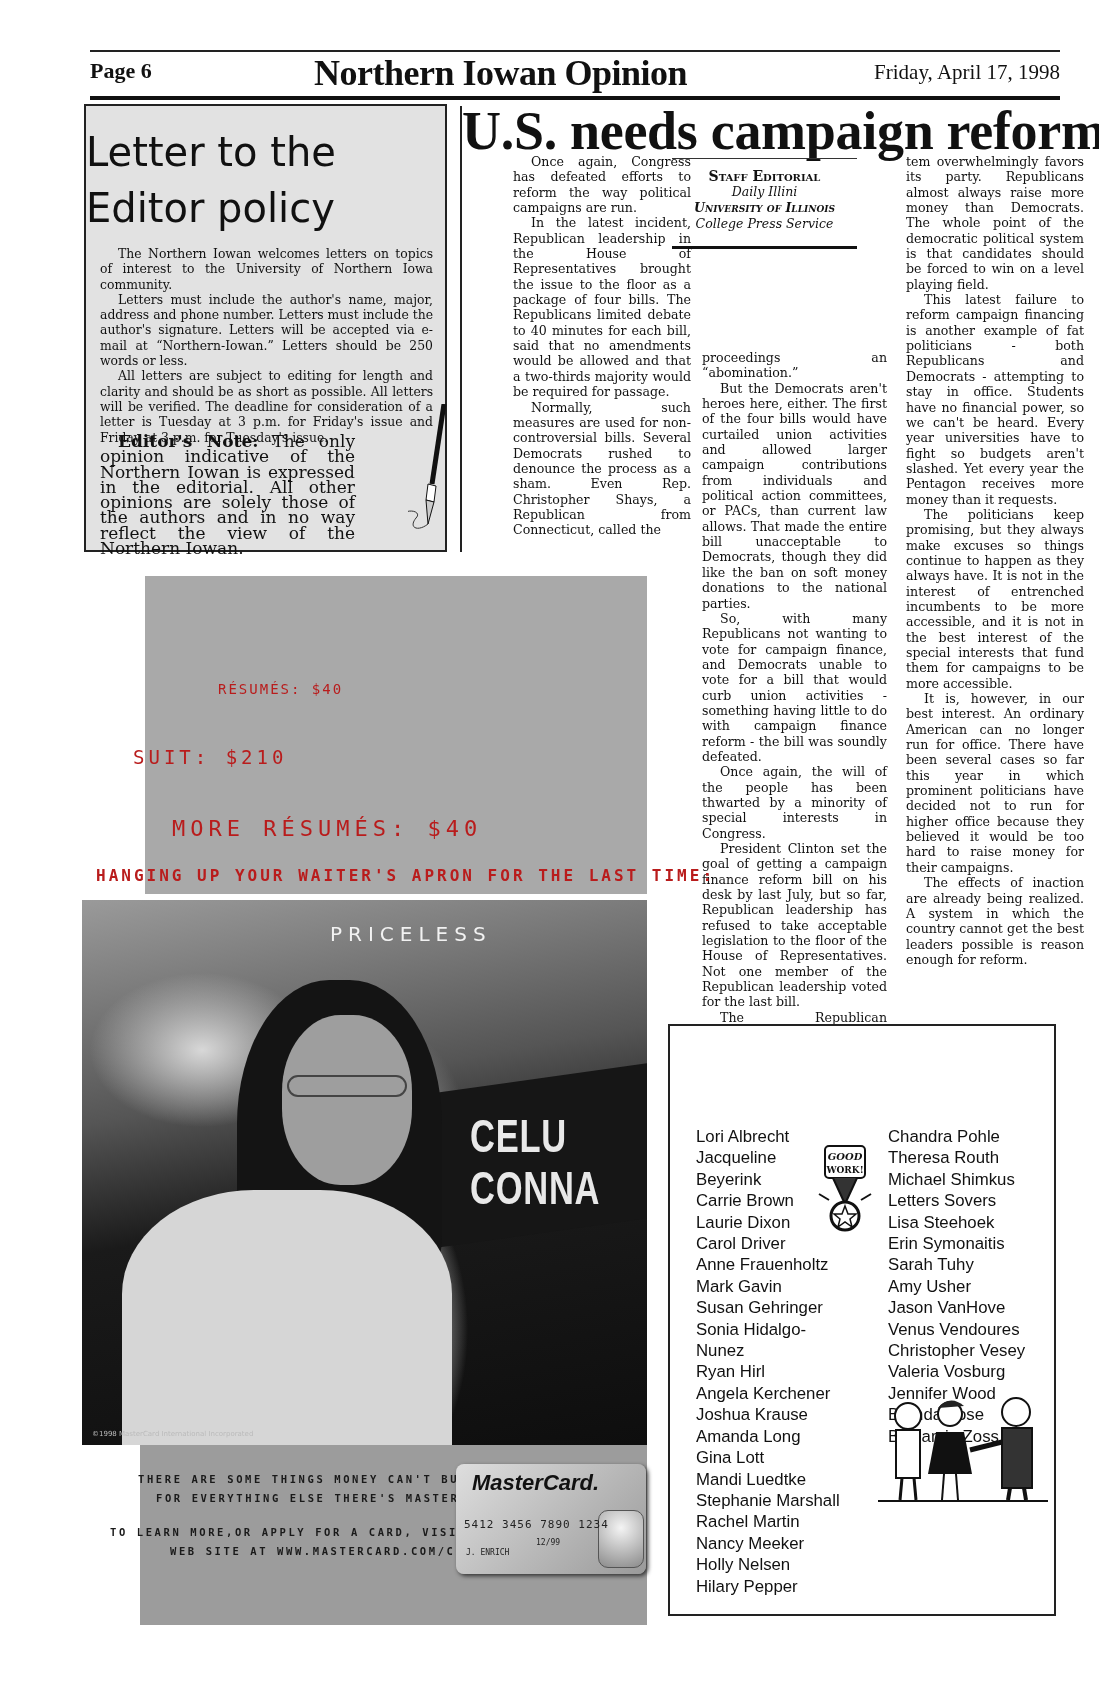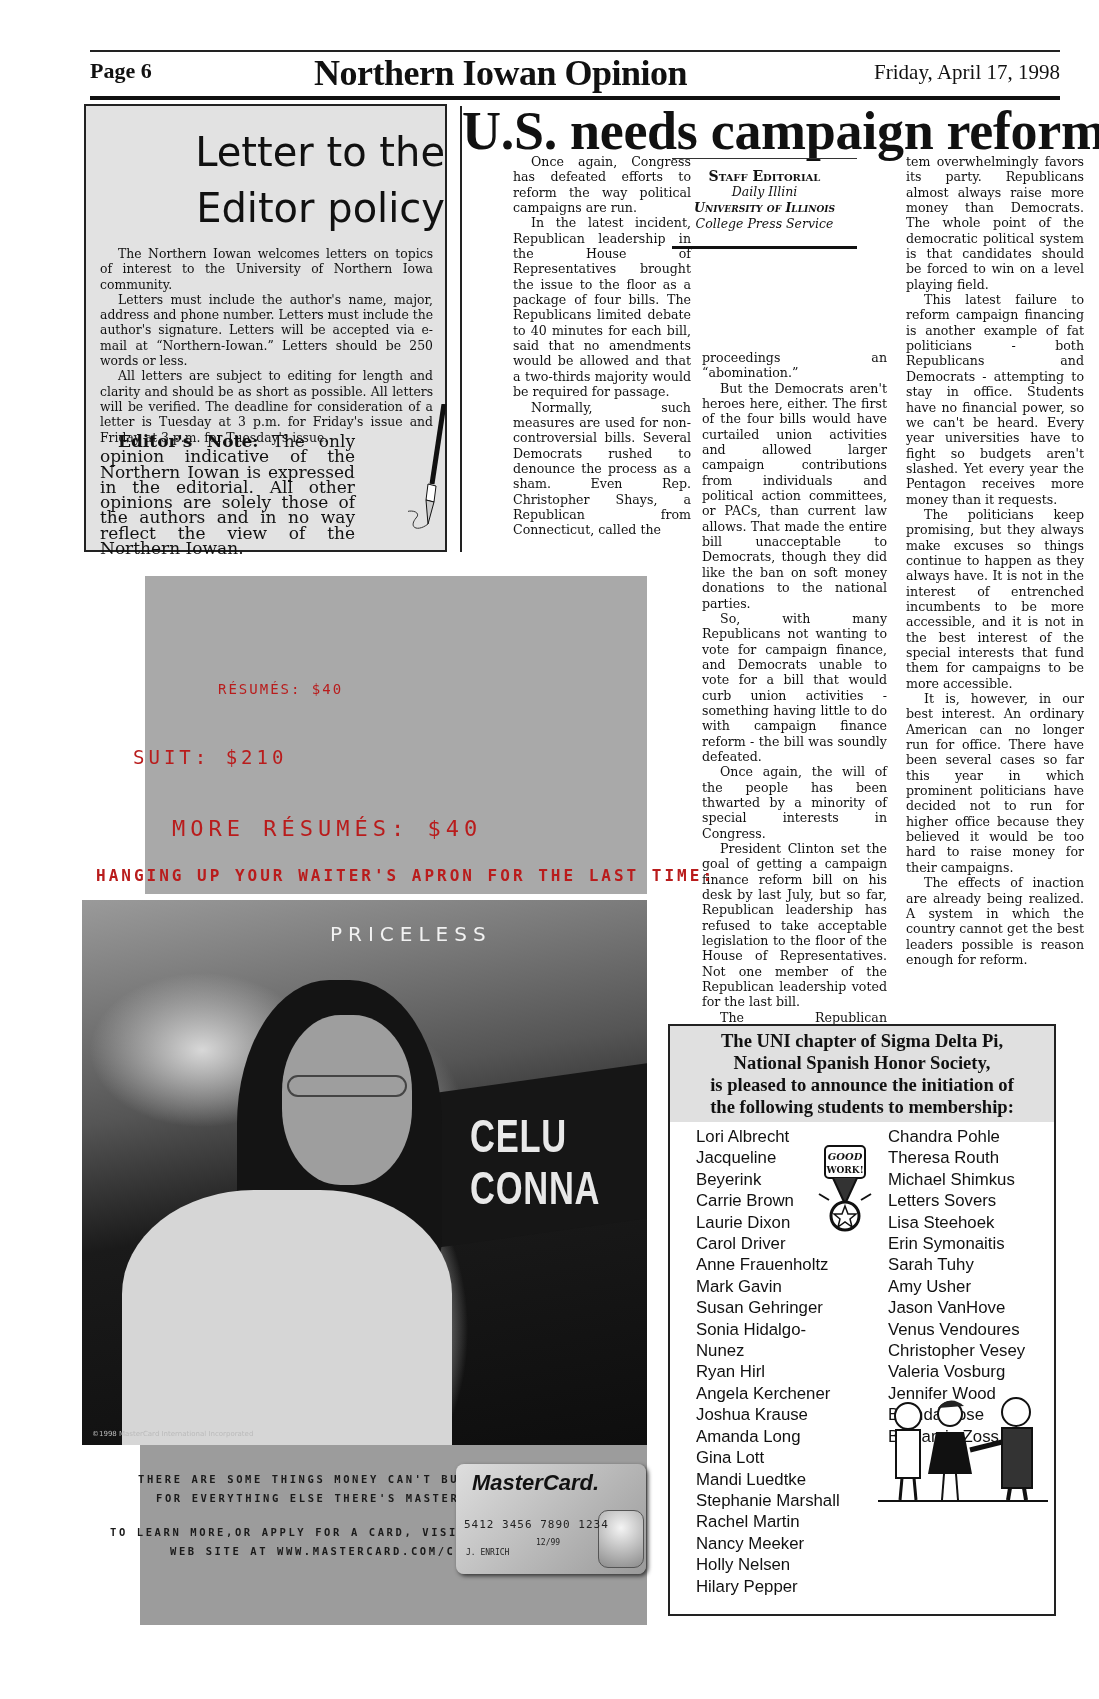--- a/index.html
+++ b/index.html
@@ -16,21 +16,21 @@
   .masthead-title { left: 0; width: 1001px; text-align: center; top: 52px; font-family: "Liberation Serif", serif; font-weight: bold; font-size: 36px; letter-spacing: -0.5px; }
   .masthead-date { right: 39px; top: 60px; font-family: "Liberation Serif", serif; font-size: 21px; }
 
   
   .policy-box {
     left: 84px; top: 104px; width: 363px; height: 448px;
     border: 2px solid #222; background: #e2e2e2;
     box-sizing: border-box;
   }
   .policy-title {
-    left: 0; top: 18px; width: 100%; text-align: right;
+    left: 0; top: 18px; width: 100%; text-align: left;
     font-family: "DejaVu Sans", sans-serif; font-size: 40px; line-height: 56px; font-weight: normal;
   }
   .policy-body {
     left: 14px; top: 140px; width: 333px;
     font-family: "DejaVu Serif", serif; font-size: 12.4px; line-height: 15.3px; text-align: justify;
   }
   .policy-body p { margin: 0; text-indent: 18px; }
   .policy-note { left: 14px; top: 328px; width: 255px; font-size: 17px; line-height: 15.3px; text-align: justify; }
   .policy-note p { margin: 0; text-indent: 18px; }
   .pen { left: 322px; top: 298px; }
@@ -196,26 +196,20 @@
 
 <div class="abs mc-card">
   <div class="abs mc-logo">MasterCard.</div>
   <div class="abs mc-holo"></div>
   <div class="abs mc-num">5412 3456 7890 1234</div>
   <div class="abs mc-exp">12/99</div>
   <div class="abs mc-name">J. ENRICH</div>
 </div>
 
 <div class="abs ann-box">
-  <div class="abs ann-head">
-    <div>The UNI chapter of Sigma Delta Pi,</div>
-    <div>National Spanish Honor Society,</div>
-    <div>is pleased to announce the initiation of</div>
-    <div>the following students to membership:</div>
-  </div>
   <div class="abs names names-1" id="names-left">
       <div>Lori Albrecht</div>
       <div>Jacqueline</div>
       <div>Beyerink</div>
       <div>Carrie Brown</div>
       <div>Laurie Dixon</div>
       <div>Carol Driver</div>
       <div>Anne Frauenholtz</div>
       <div>Mark Gavin</div>
       <div>Susan Gehringer</div>

